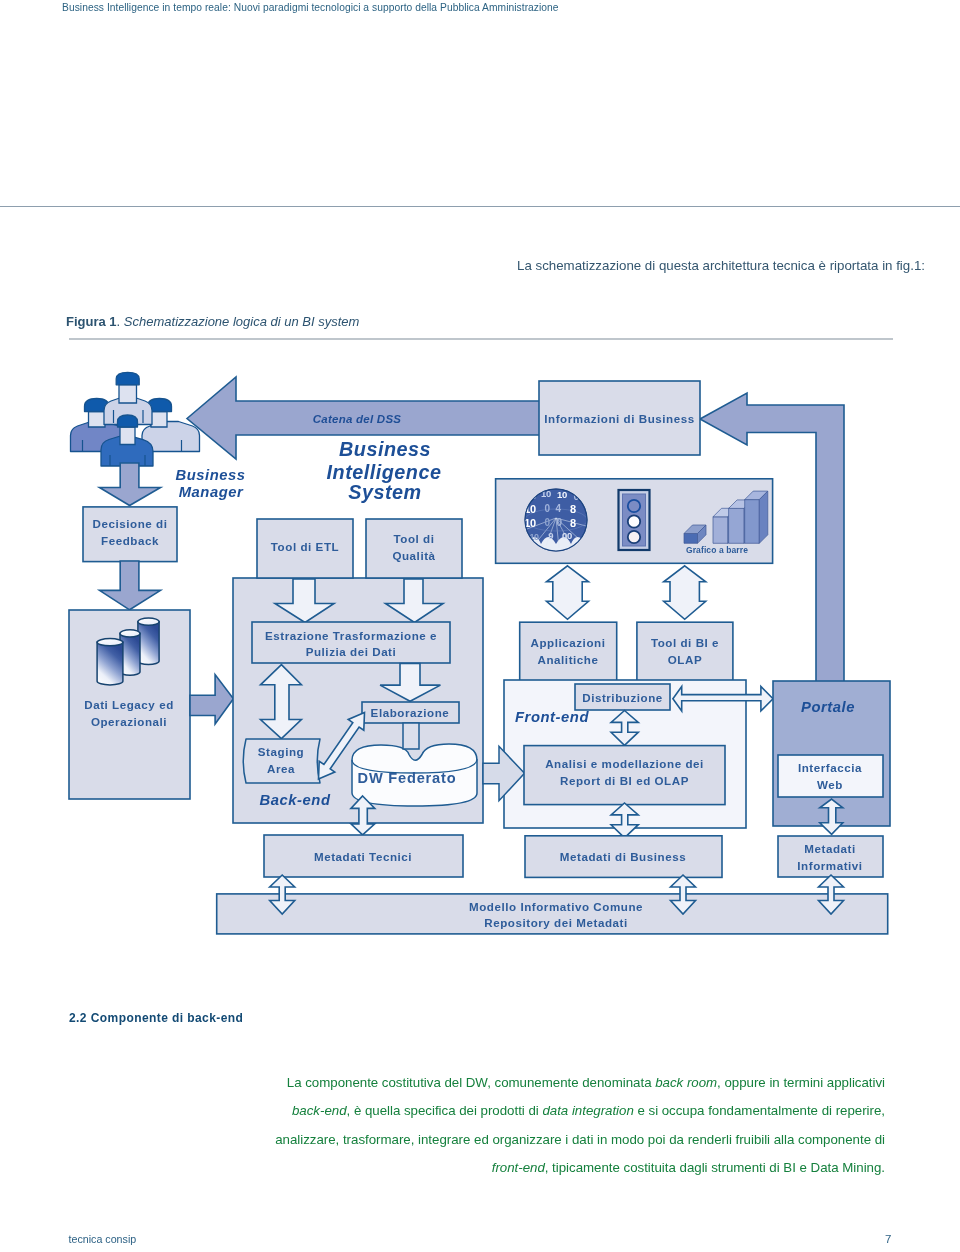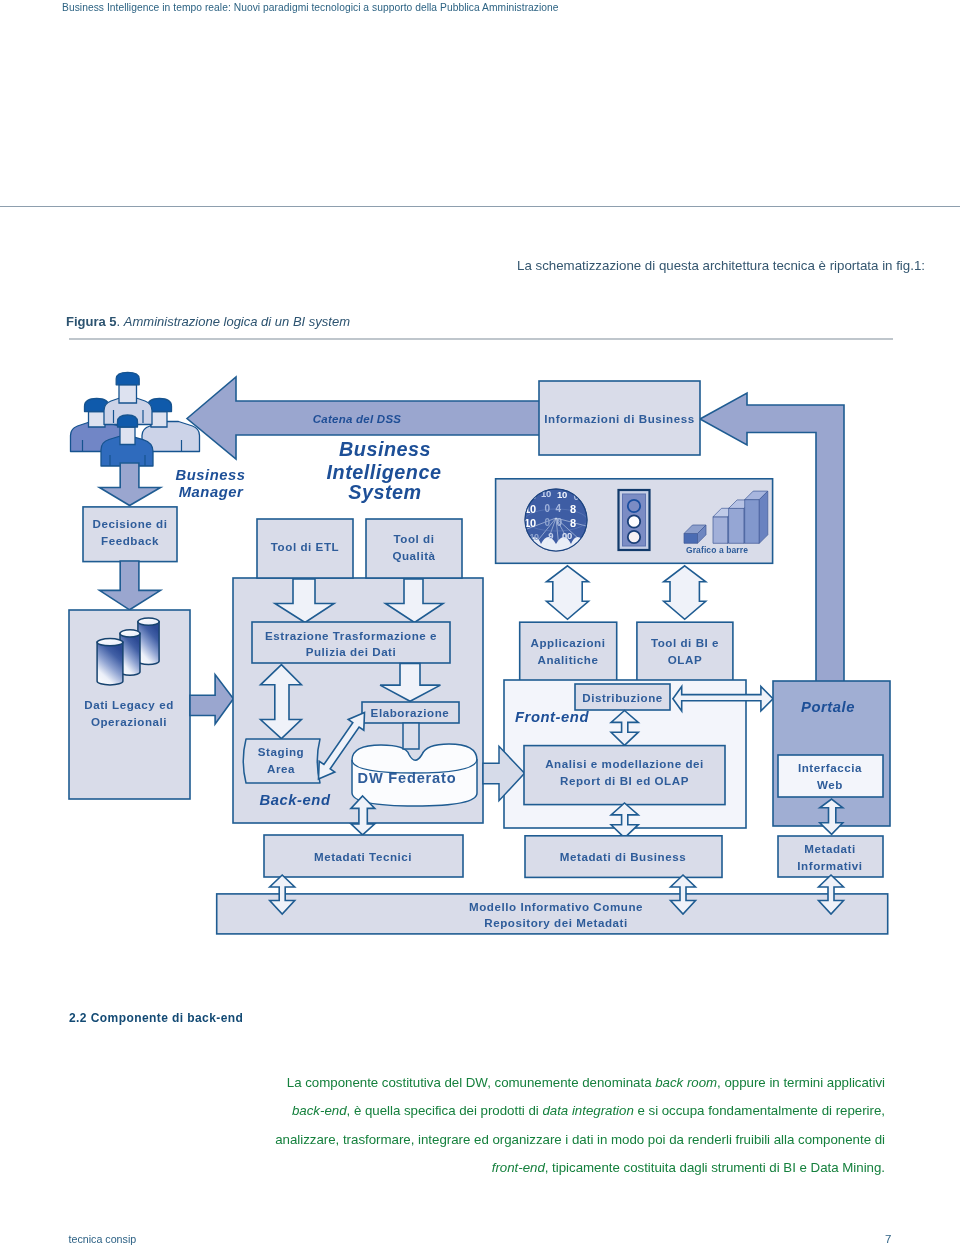--- a/index.html
+++ b/index.html
@@ -42,21 +42,21 @@
 </head>
 <body>
 
 <div class="page">
 
   <div class="runhead">Business Intelligence in tempo reale: Nuovi paradigmi tecnologici a supporto della Pubblica Amministrazione</div>
   <div class="hrule"></div>
 
   <div class="intro">La schematizzazione di questa architettura tecnica è riportata in fig.1:</div>
 
-  <div class="figcap"><b>Figura 5</b><span>.</span> <i>Amministrazione logica di un BI system</i></div>
+  <div class="figcap"><b>Figura 1</b><span>.</span> <i>Schematizzazione logica di un BI system</i></div>
   <div class="figrule"></div>
 
   <div class="h2"><span>2.2</span> <span>Componente di back-end</span></div>
 
   <div class="body"><span>La componente costitutiva del DW, comunemente denominata </span><i>back room</i><span>, oppure in termini applicativi </span><i>back-end</i><span>, è quella specifica dei prodotti di </span><i>data integration</i><span> e si occupa fondamentalmente di reperire, analizzare, trasformare, integrare ed organizzare i dati in modo poi da renderli fruibili alla componente di </span><i>front-end</i><span>, tipicamente costituita dagli strumenti di BI e Data Mining.</span></div>
 
   <div class="foot-l">tecnica consip</div>
   <div class="foot-r">7</div>
 
   <div class="figure">

